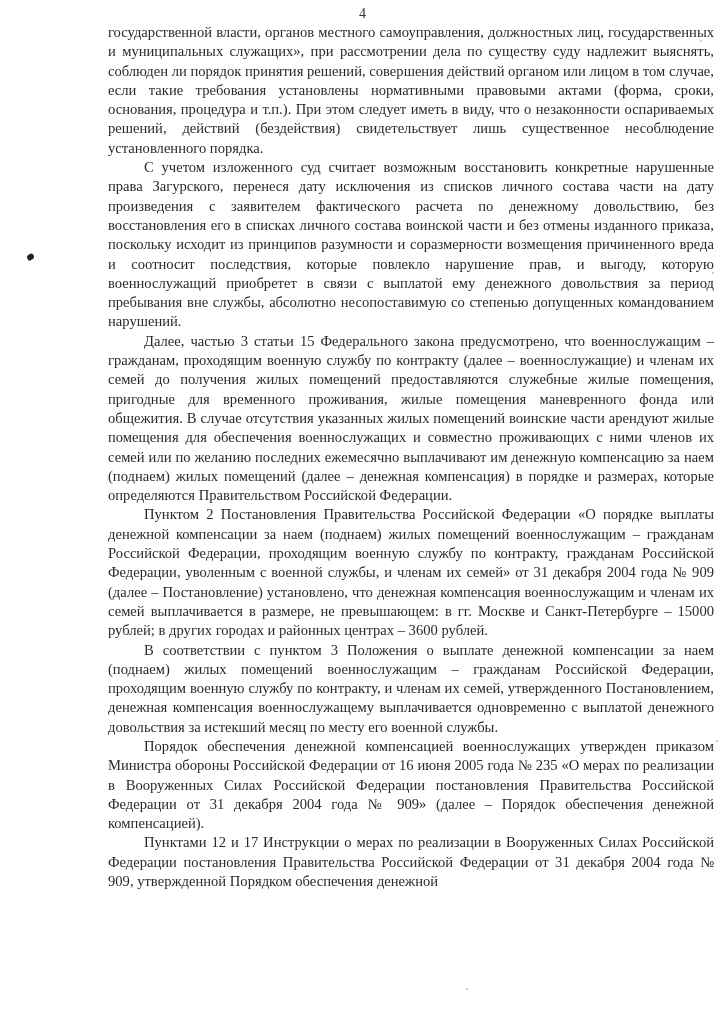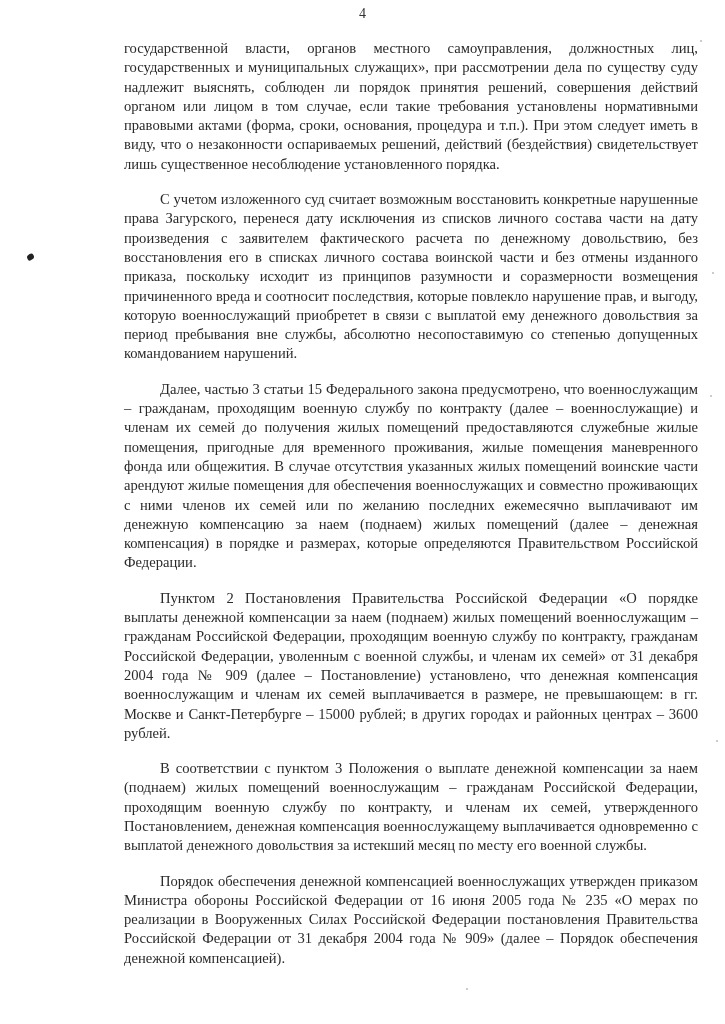--- a/index.html
+++ b/index.html
@@ -10,21 +10,21 @@
   }
   .page-number {
     position: absolute; top: 6px; left: 0; width: 725px;
     text-align: center; font-size: 14px; color: #333;
   }
   .body-text {
     position: absolute; top: 23px; left: 108px; width: 606px;
     font-size: 14.6px; line-height: 19.3px;
   }
   .para {
-    margin: 16px; text-align: justify; text-indent: 36px;
+    margin: 0; text-align: justify; text-indent: 36px;
   }
   .para.cont { text-indent: 0; }
   .margin-mark {
     position: absolute; left: 27px; top: 254px; width: 7px; height: 6px;
     background: #222; border-radius: 50% 40% 50% 30%; transform: rotate(-30deg);
   }
   .speck { position: absolute; width: 2px; height: 2px; background: #bbb; border-radius: 50%; }
 </style>
 </head>
 <body>
@@ -38,13 +38,14 @@
 <div class="speck" style="left:716px;top:740px"></div>
 <div class="speck" style="left:466px;top:988px"></div>
 
 <div class="body-text">
   <p class="para cont">государственной власти, органов местного самоуправления, должностных лиц, государственных и муниципальных служащих», при рассмотрении дела по существу суду надлежит выяснять, соблюден ли порядок принятия решений, совершения действий органом или лицом в том случае, если такие требования установлены нормативными правовыми актами (форма, сроки, основания, процедура и т.п.). При этом следует иметь в виду, что о незаконности оспариваемых решений, действий (бездействия) свидетельствует лишь существенное несоблюдение установленного порядка.</p>
   <p class="para">С учетом изложенного суд считает возможным восстановить конкретные нарушенные права Загурского, перенеся дату исключения из списков личного состава части на дату произведения с заявителем фактического расчета по денежному довольствию, без восстановления его в списках личного состава воинской части и без отмены изданного приказа, поскольку исходит из принципов разумности и соразмерности возмещения причиненного вреда и соотносит последствия, которые повлекло нарушение прав, и выгоду, которую военнослужащий приобретет в связи с выплатой ему денежного довольствия за период пребывания вне службы, абсолютно несопоставимую со степенью допущенных командованием нарушений.</p>
   <p class="para">Далее, частью 3 статьи 15 Федерального закона предусмотрено, что военнослужащим – гражданам, проходящим военную службу по контракту (далее – военнослужащие) и членам их семей до получения жилых помещений предоставляются служебные жилые помещения, пригодные для временного проживания, жилые помещения маневренного фонда или общежития. В случае отсутствия указанных жилых помещений воинские части арендуют жилые помещения для обеспечения военнослужащих и совместно проживающих с ними членов их семей или по желанию последних ежемесячно выплачивают им денежную компенсацию за наем (поднаем) жилых помещений (далее – денежная компенсация) в порядке и размерах, которые определяются Правительством Российской Федерации.</p>
   <p class="para">Пунктом 2 Постановления Правительства Российской Федерации «О порядке выплаты денежной компенсации за наем (поднаем) жилых помещений военнослужащим – гражданам Российской Федерации, проходящим военную службу по контракту, гражданам Российской Федерации, уволенным с военной службы, и членам их семей» от 31 декабря 2004 года № 909 (далее – Постановление) установлено, что денежная компенсация военнослужащим и членам их семей выплачивается в размере, не превышающем: в гг. Москве и Санкт-Петербурге – 15000 рублей; в других городах и районных центрах – 3600 рублей.</p>
   <p class="para">В соответствии с пунктом 3 Положения о выплате денежной компенсации за наем (поднаем) жилых помещений военнослужащим – гражданам Российской Федерации, проходящим военную службу по контракту, и членам их семей, утвержденного Постановлением, денежная компенсация военнослужащему выплачивается одновременно с выплатой денежного довольствия за истекший месяц по месту его военной службы.</p>
   <p class="para">Порядок обеспечения денежной компенсацией военнослужащих утвержден приказом Министра обороны Российской Федерации от 16 июня 2005 года № 235 «О мерах по реализации в Вооруженных Силах Российской Федерации постановления Правительства Российской Федерации от 31 декабря 2004 года № 909» (далее – Порядок обеспечения денежной компенсацией).</p>
+  <p class="para">Пунктами 12 и 17 Инструкции о мерах по реализации в Вооруженных Силах Российской Федерации постановления Правительства Российской Федерации от 31 декабря 2004 года № 909, утвержденной Порядком обеспечения денежной</p>
 </div>
 
 </body></html>

